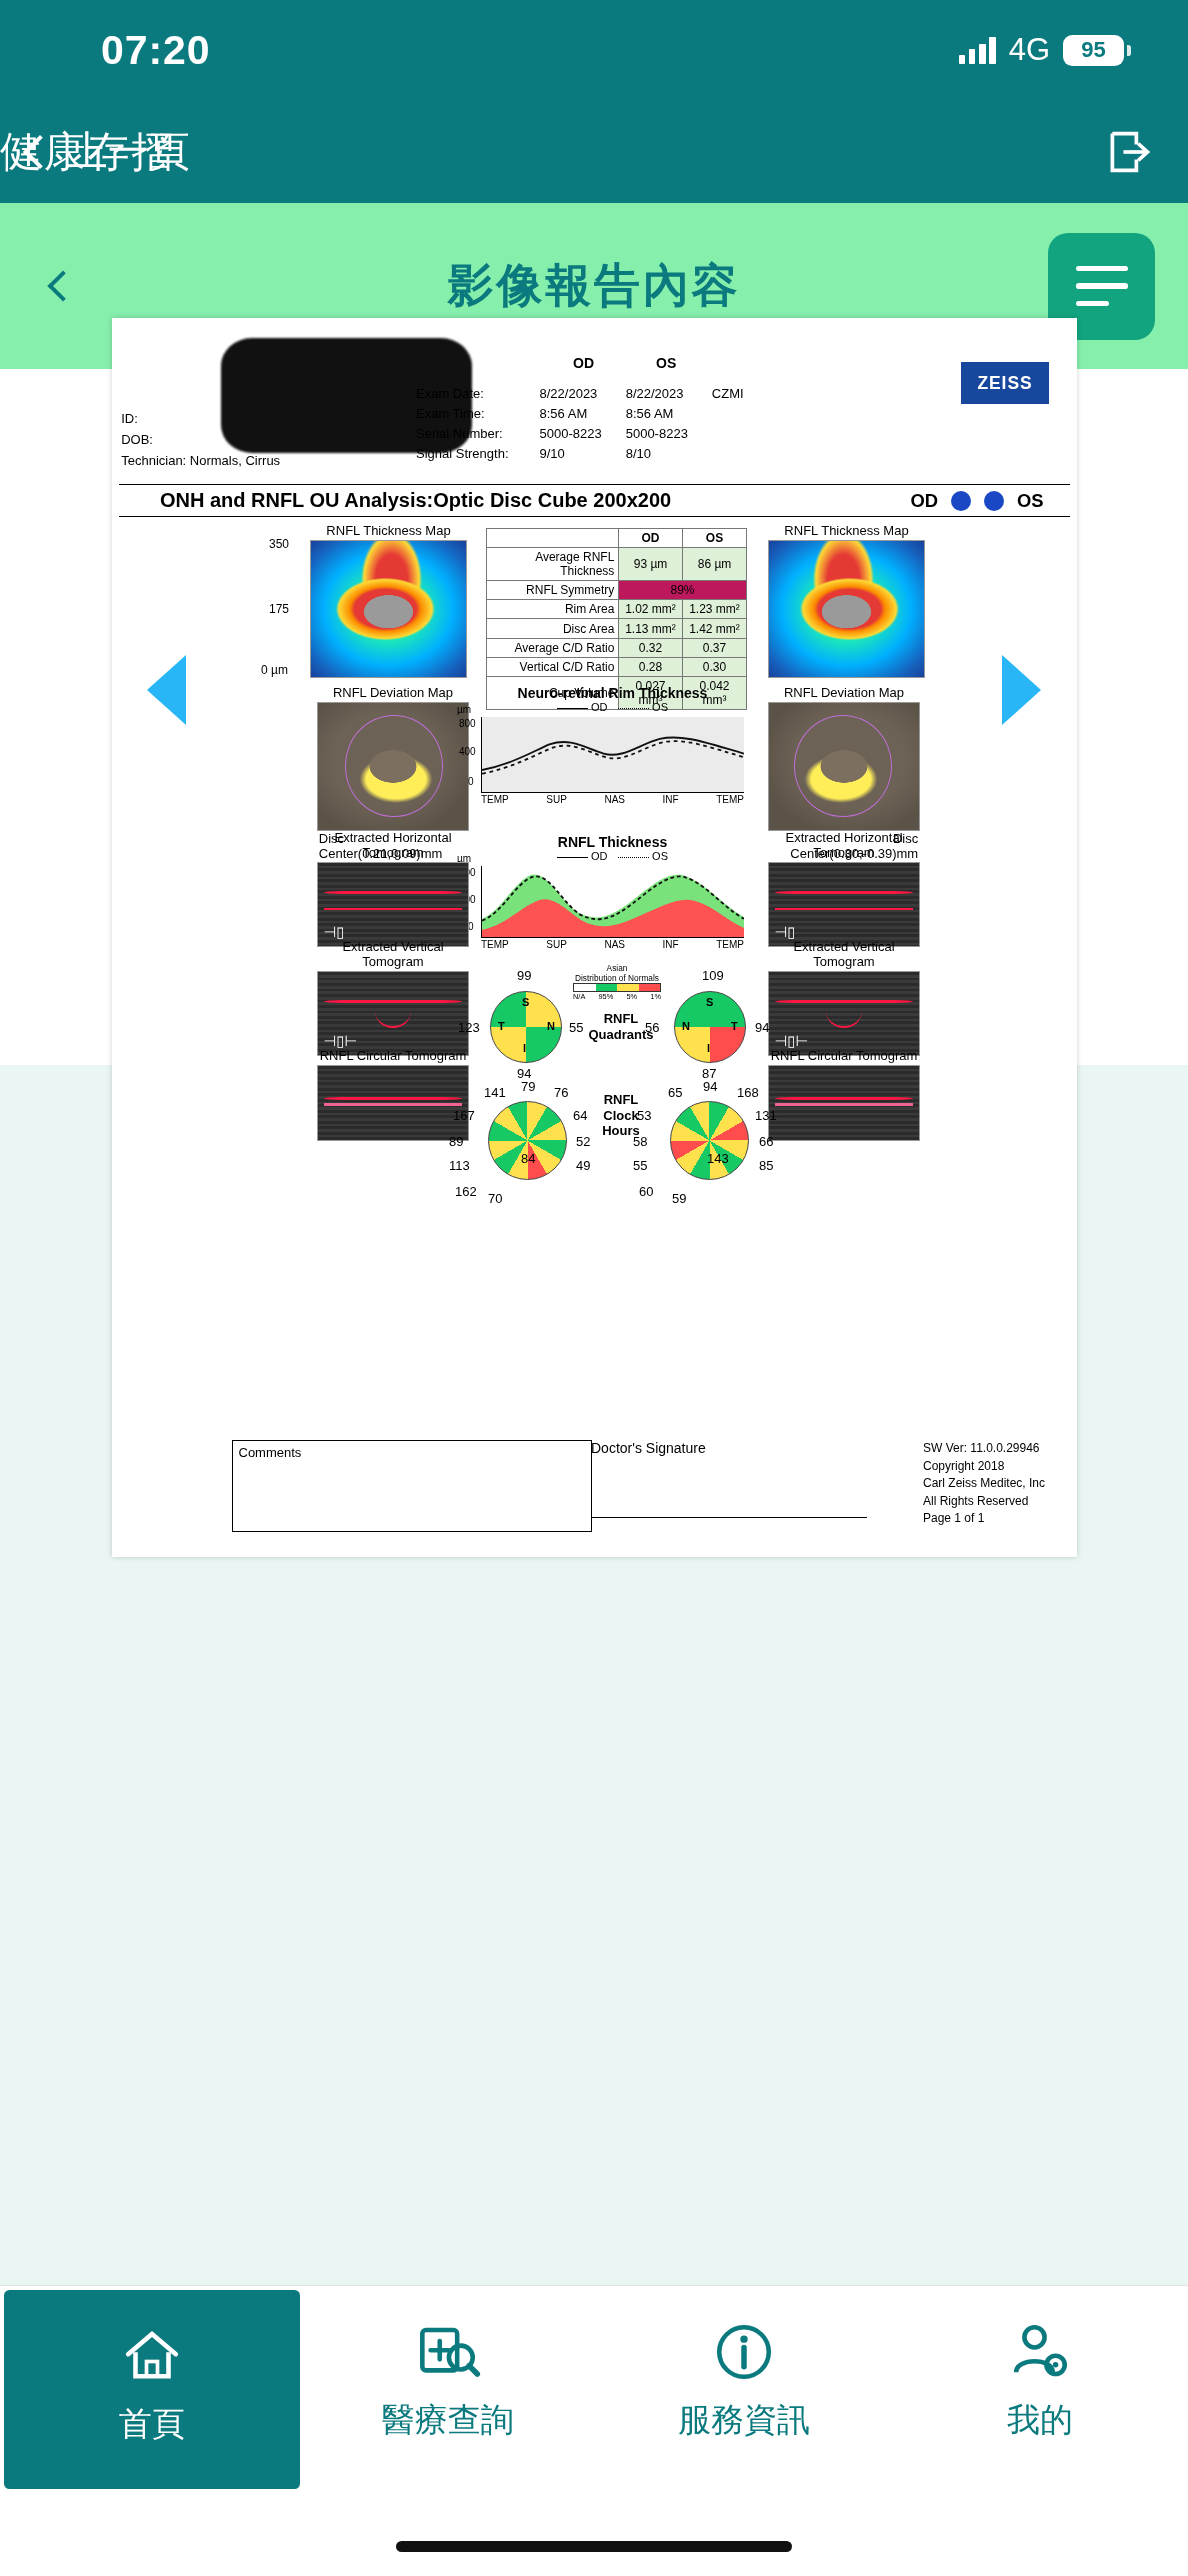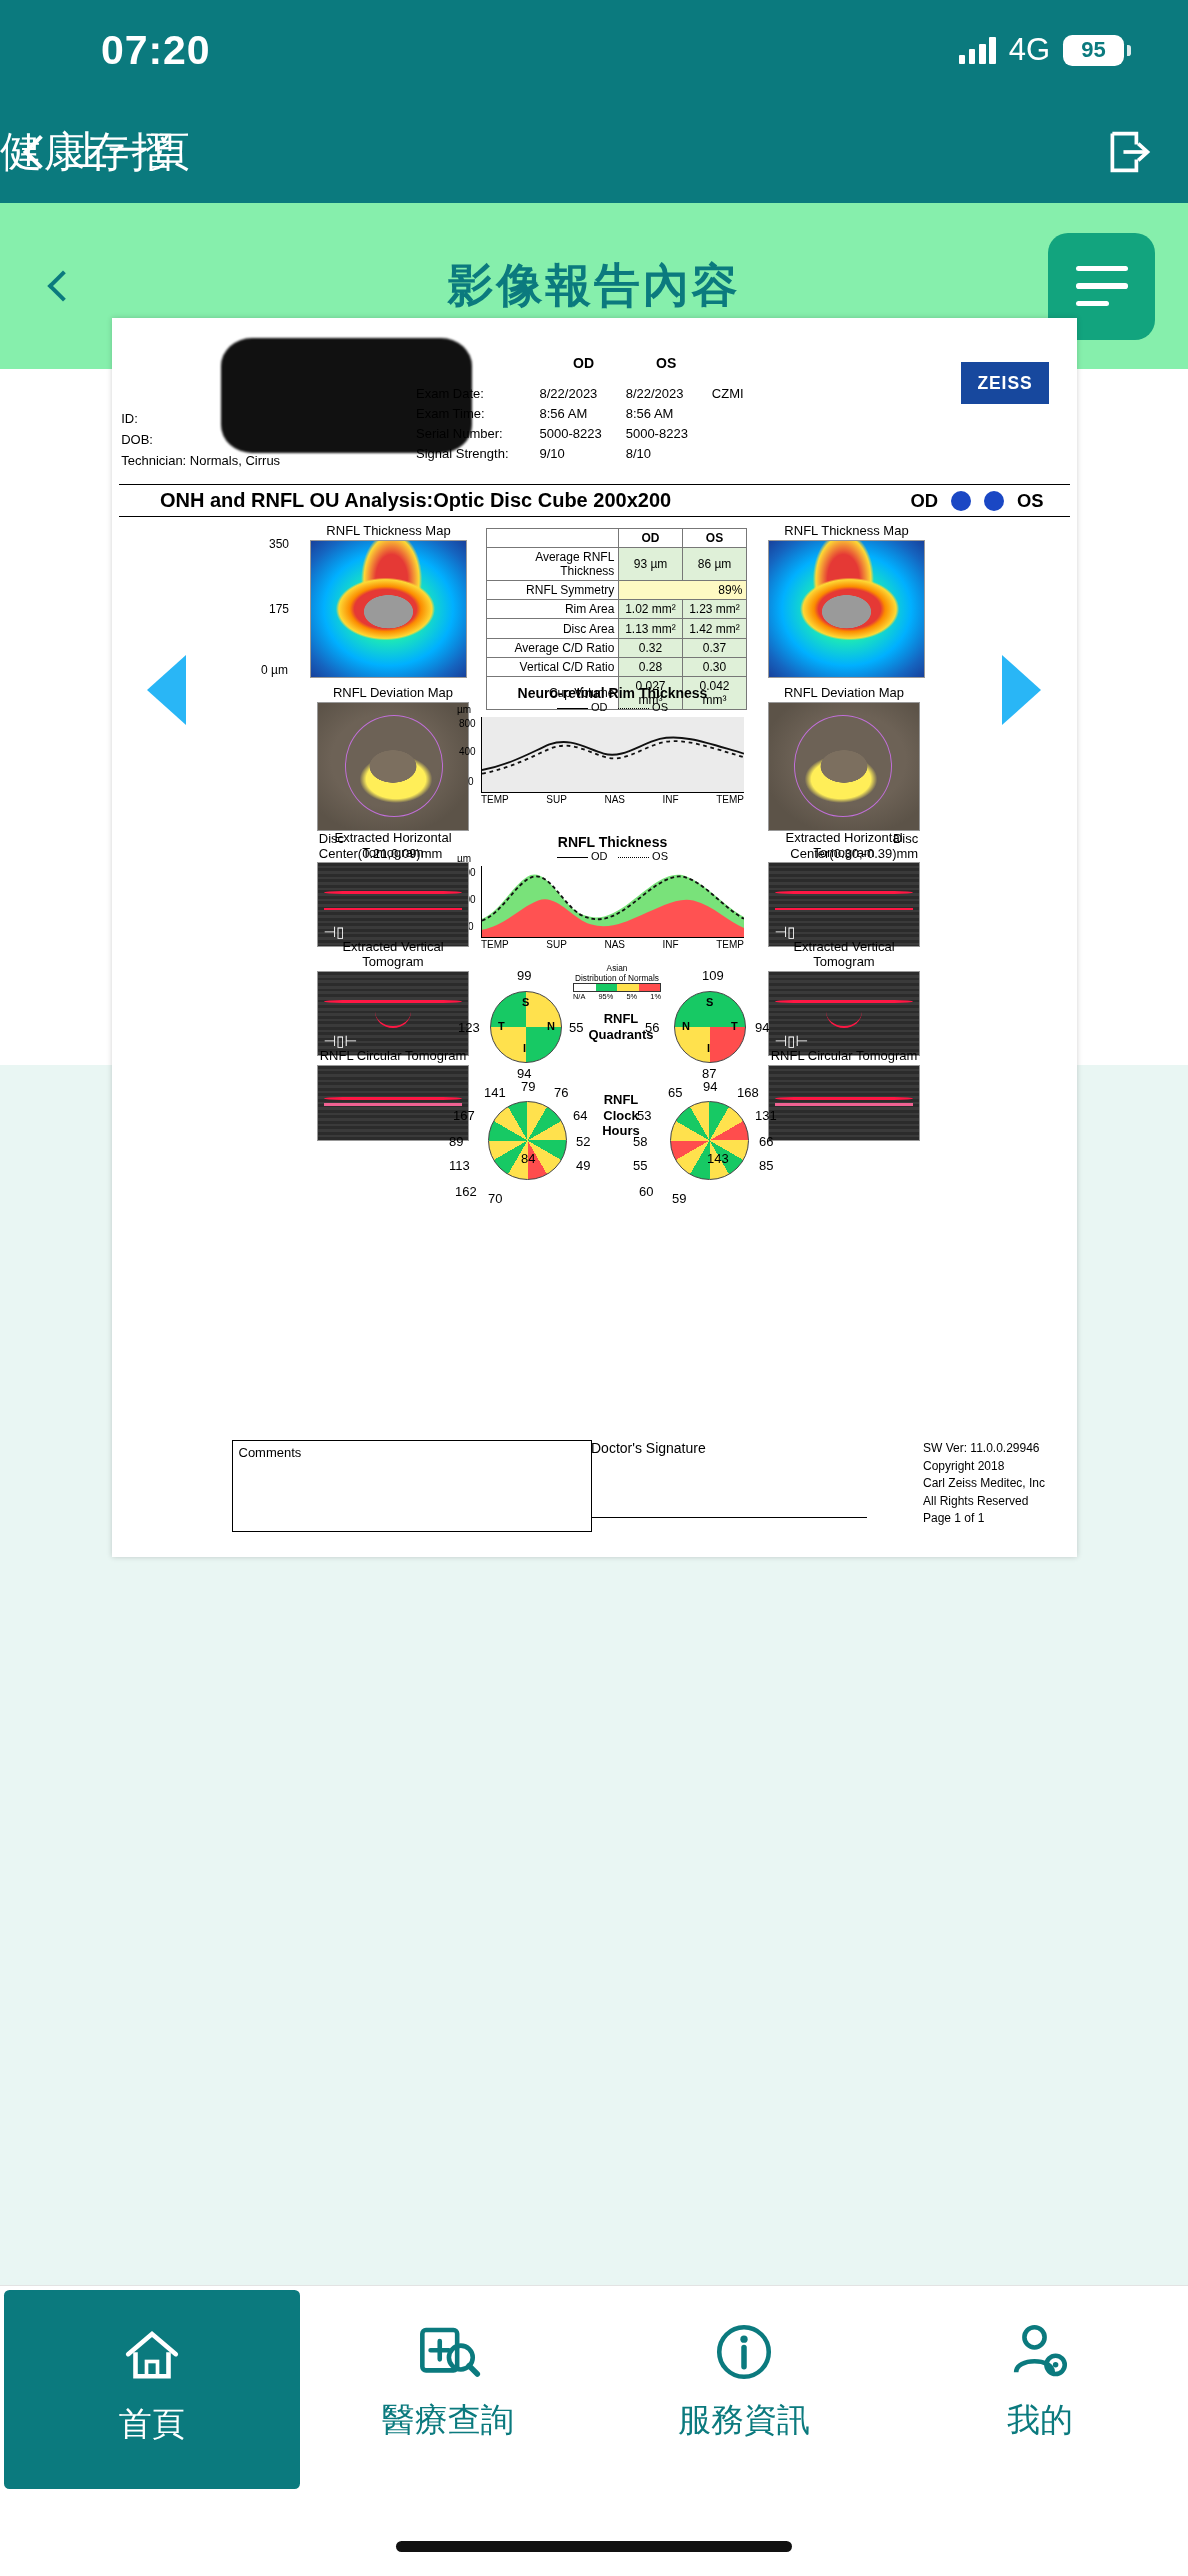--- a/index.html
+++ b/index.html
@@ -201,21 +201,21 @@
 
   
   .ctable {
     position:absolute; left: 374px; top: 210px; width: 261px;
     border-collapse: collapse; font-size: 12px;
   }
   .ctable td { border: 0.9px solid #777; padding: 1.8px 3.7px; height: 19.3px;}
   .ctable td.lbl { text-align:right; background:#fff; width: 132px; }
   .ctable td.val { text-align:center; width: 64px; background:#dff0d8;}
   .ctable td.hdr { text-align:center; font-weight:700; background:#fff;}
-  .ctable td.span2 { text-align:right; background:#fef9c3;}
+  .ctable td.span2 { text-align:center; background:#be185d;}
 
   
   .chartbox { position:absolute; }
   .chartbox .ctitle { font-size: 14px; font-weight:700; text-align:center; }
   .chartbox .legend { font-size: 11px; text-align:center; }
   .plot { position:relative; border-left:0.9px solid #000; border-bottom:0.9px solid #000; }
   .plot.gray { background:#ebebeb; }
   .xlabels { display:flex; justify-content:space-between; font-size: 10px; margin-top:1.8px;}
 
   

